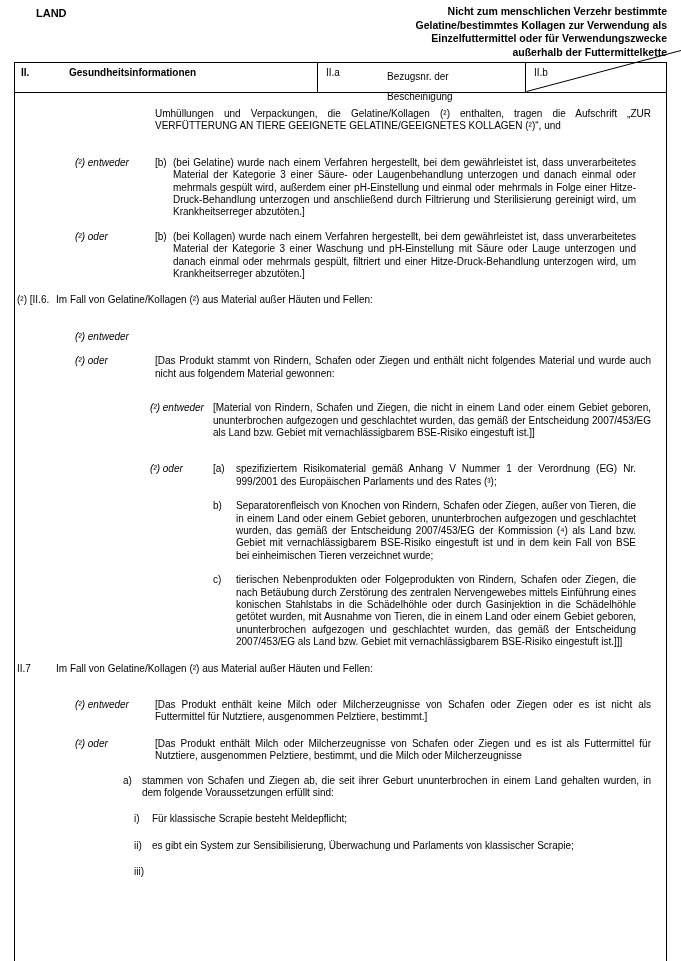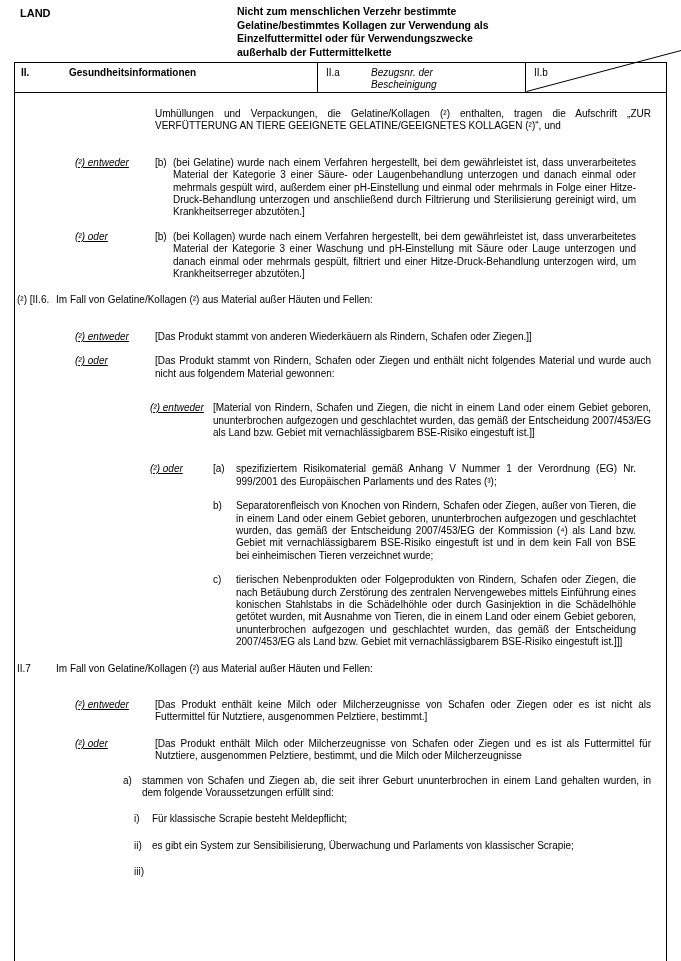--- a/index.html
+++ b/index.html
@@ -8,56 +8,56 @@
     background: #ffffff;
     color: #000000;
     font-family: "Liberation Sans", sans-serif;
     position: relative;
     overflow: hidden;
   }
   .page { position: absolute; inset: 0; }
 
   
   .land {
-    position: absolute; left: 20px; top: 7px;
+    position: absolute; left: 36px; top: 7px;
     font-size: 11px; font-weight: bold;
   }
   .doc-title {
     position: absolute; right: 14px; top: 5px;
-    text-align: left; font-size: 10.5px; font-weight: bold;
+    text-align: right; font-size: 10.5px; font-weight: bold;
     line-height: 13.5px; width: 430px;
   }
 
   
   .cert-table {
     position: absolute; left: 14px; top: 62px;
     width: 653px; height: 899px;
     border-left: 1px solid #000; border-right: 1px solid #000; border-top: 1px solid #000;
   }
   .thead { display: flex; height: 30px; border-bottom: 1px solid #000; font-size: 10px; }
   .th { padding-top: 4px; }
   .th1 { width: 303px; border-right: 1px solid #000; font-weight: bold; display: flex; padding-left: 6px; }
   .th1 .num { width: 48px; flex-shrink: 0; }
-  .th2 { width: 208px; border-right: 1px solid #000; display: flex; padding-left: 8px; }
+  .th2 { width: 208px; border-right: 1px solid #000; display: flex; padding-left: 8px; gap: 16px; }
   .th2 .num { width: 45px; flex-shrink: 0; }
-  .th2 .lbl2 { width: 110px; line-height: 12px; font-style: italic; }
+  .th2 .lbl2 { width: 110px; line-height: 20px; }
   .th3 { flex: 1; padding-left: 8px; position: relative; }
 
   .diag { position: absolute; left: 526px; top: 50px; z-index: 3; }
 
   
   .tbody { font-size: 10px; line-height: 12.4px; padding-top: 15px; }
   .row { display: flex; margin-top: 12px; align-items: flex-start; }
   .row:first-child { margin-top: 0; }
   .mt-xl { margin-top: 24px; }
   .mt-lg { margin-top: 22px; }
   .mt-md { margin-top: 14px; }
 
   .txt { flex: 1; text-align: justify; padding-right: 15px; }
-  .it { font-style: italic; text-decoration: underline; }
+  .it { font-style: italic; }
   .mk { flex-shrink: 0; }
 
   
   .r-intro { padding-left: 140px; }
   .r-sec   { padding-left: 2px; }
   .r-sec .num { width: 39px; flex-shrink: 0; }
   .r-l1 { padding-left: 60px; }
   .r-l1 .cond { width: 80px; flex-shrink: 0; }
   .r-l2 { padding-left: 135px; }
   .r-l2 .cond { width: 63px; flex-shrink: 0; }
@@ -122,21 +122,20 @@
         </div>
       </div>
 
       <div class="row r-sec mt-md">
         <span class="num">(²) [II.6.</span>
         <div class="txt">Im Fall von Gelatine/Kollagen (²) aus Material außer Häuten und Fellen:</div>
       </div>
 
       <div class="row r-l1 mt-xl">
         <span class="cond it">(²) entweder</span>
-        <div class="txt">[Das Produkt stammt von anderen Wiederkäuern als Rindern, Schafen oder Ziegen.]]</div>
       </div>
 
       <div class="row r-l1">
         <span class="cond it">(²) oder</span>
         <div class="txt">[Das Produkt stammt von Rindern, Schafen oder Ziegen und enthält nicht folgendes Material und wurde auch nicht aus folgendem Material gewonnen:</div>
       </div>
 
       <div class="row r-l2 mt-lg">
         <span class="cond it">(²) entweder</span>
         <div class="txt">[Material von Rindern, Schafen und Ziegen, die nicht in einem Land oder einem Gebiet geboren, ununterbrochen aufgezogen und geschlachtet wurden, das gemäß der Entscheidung 2007/453/EG als Land bzw. Gebiet mit vernachlässigbarem BSE-Risiko eingestuft ist.]]</div>

